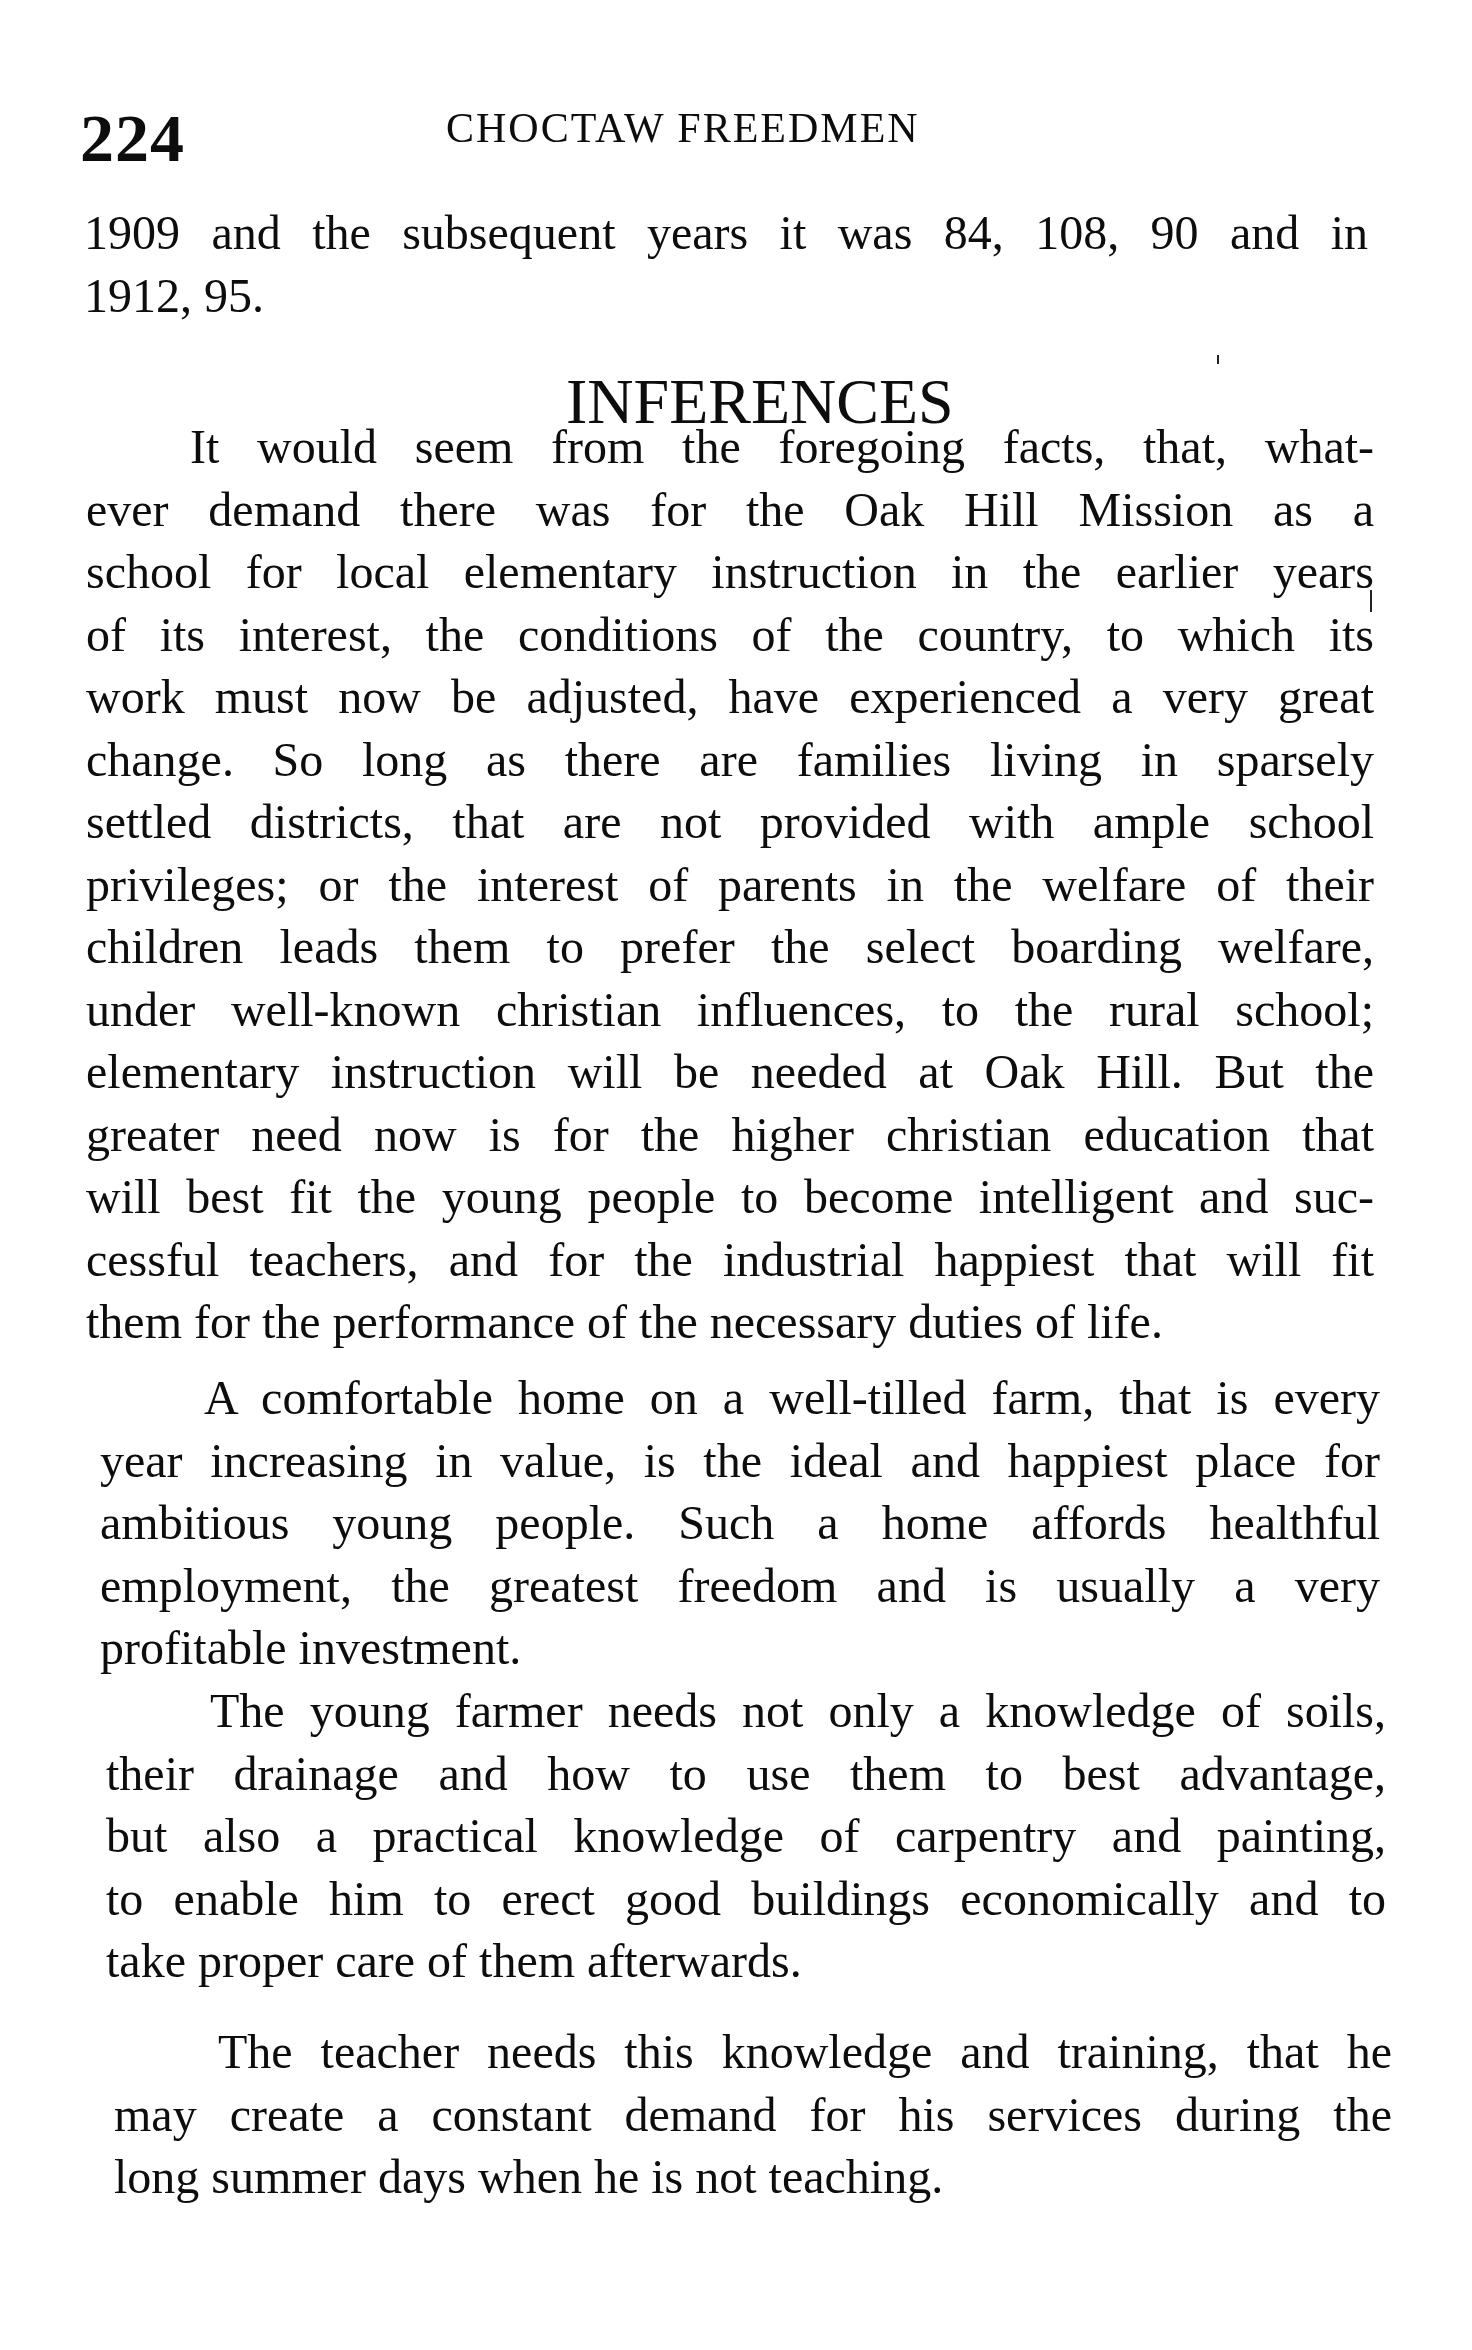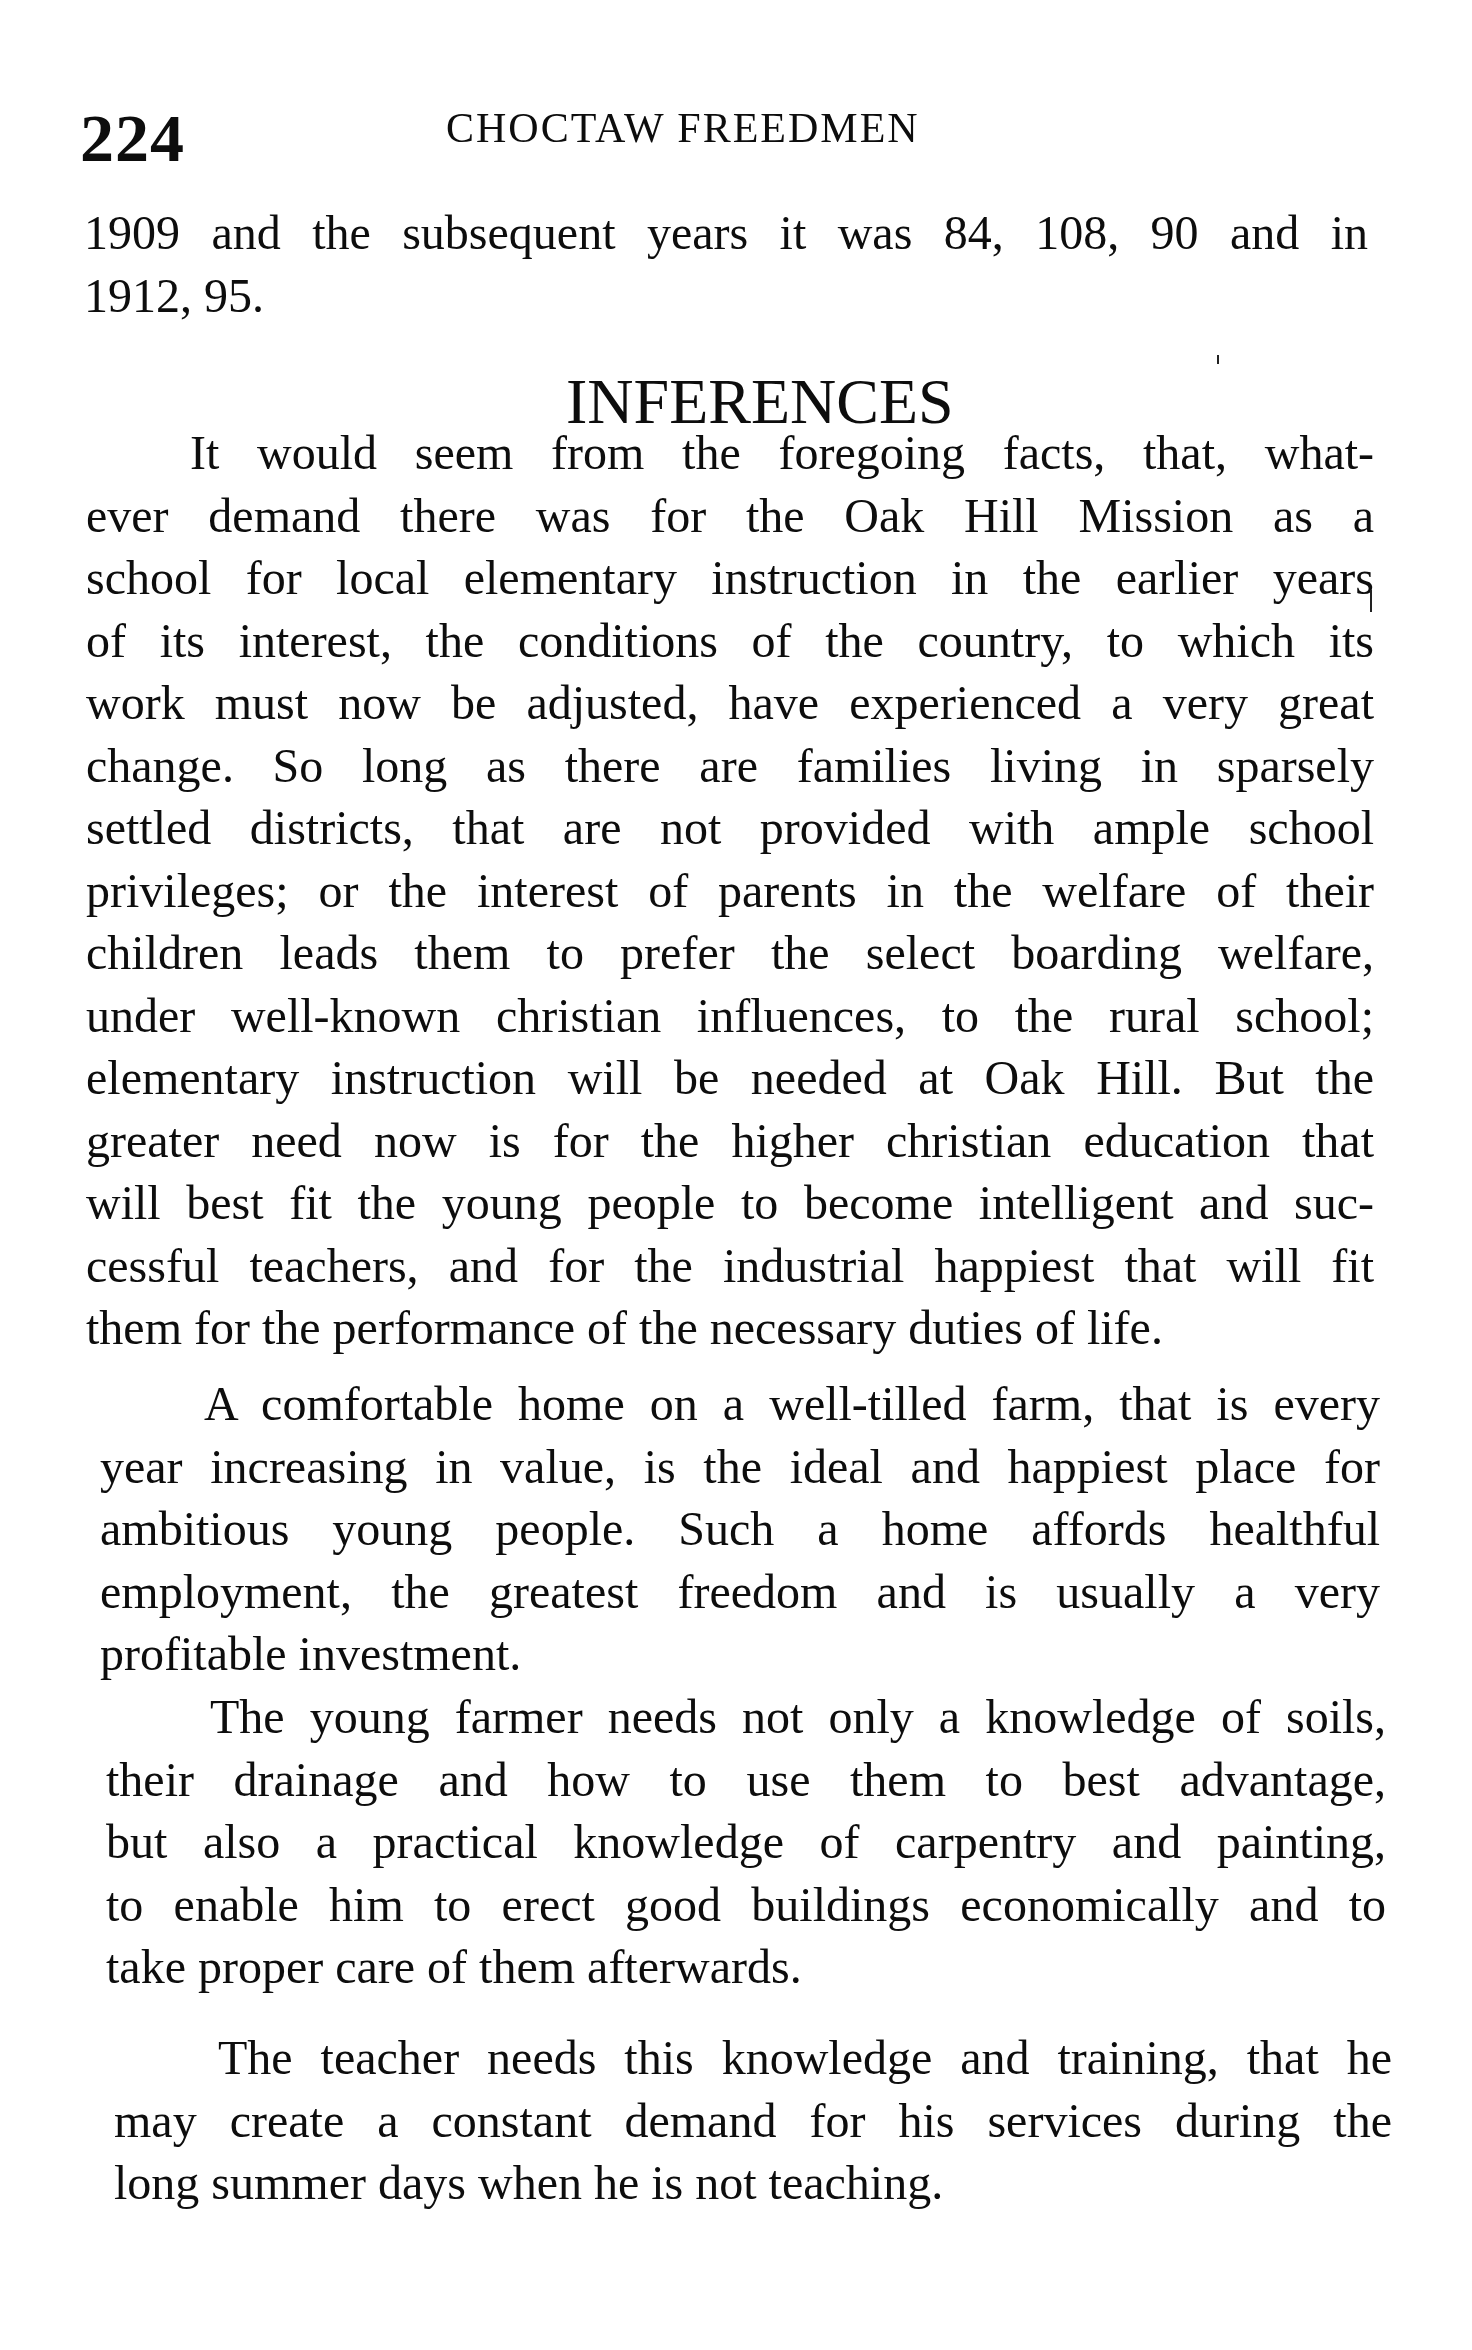--- a/index.html
+++ b/index.html
@@ -4,21 +4,21 @@
 <style>
   html, body { margin: 0; padding: 0; background: #ffffff; }
   body { width: 1472px; height: 2350px; position: relative; overflow: hidden;
          font-family: "Liberation Serif", "DejaVu Serif", serif; color: #0d0d0d; }
   .page-number { position: absolute; left: 80px; top: 104px; font-size: 68px; font-weight: bold; line-height: 1; letter-spacing: 1px; }
   .running-head { position: absolute; left: 446px; top: 107px; font-size: 42px; line-height: 1; letter-spacing: 2px; white-space: nowrap; }
   .section-title { position: absolute; left: 566px; top: 370px; font-size: 64px; line-height: 1; white-space: nowrap; text-align: right; }
   .para { position: absolute; width: 1284px; font-size: 48px; line-height: 62.5px; }
   .line { display: block; height: 62.5px; white-space: nowrap; text-align: justify; text-align-last: justify; overflow: visible; }
   .line.last { text-align-last: left; }
-  .line.indent { padding-left: 104px; margin-top: 6px; }
+  .line.indent { padding-left: 104px; }
   .artifact { position: absolute; background: #222; }
 </style>
 </head>
 <body>
 
 <div>
   <div class="page-number">224</div>
   <div class="running-head">CHOCTAW FREEDMEN</div>
 
   <div class="para" style="left:84px; top:202px;">

